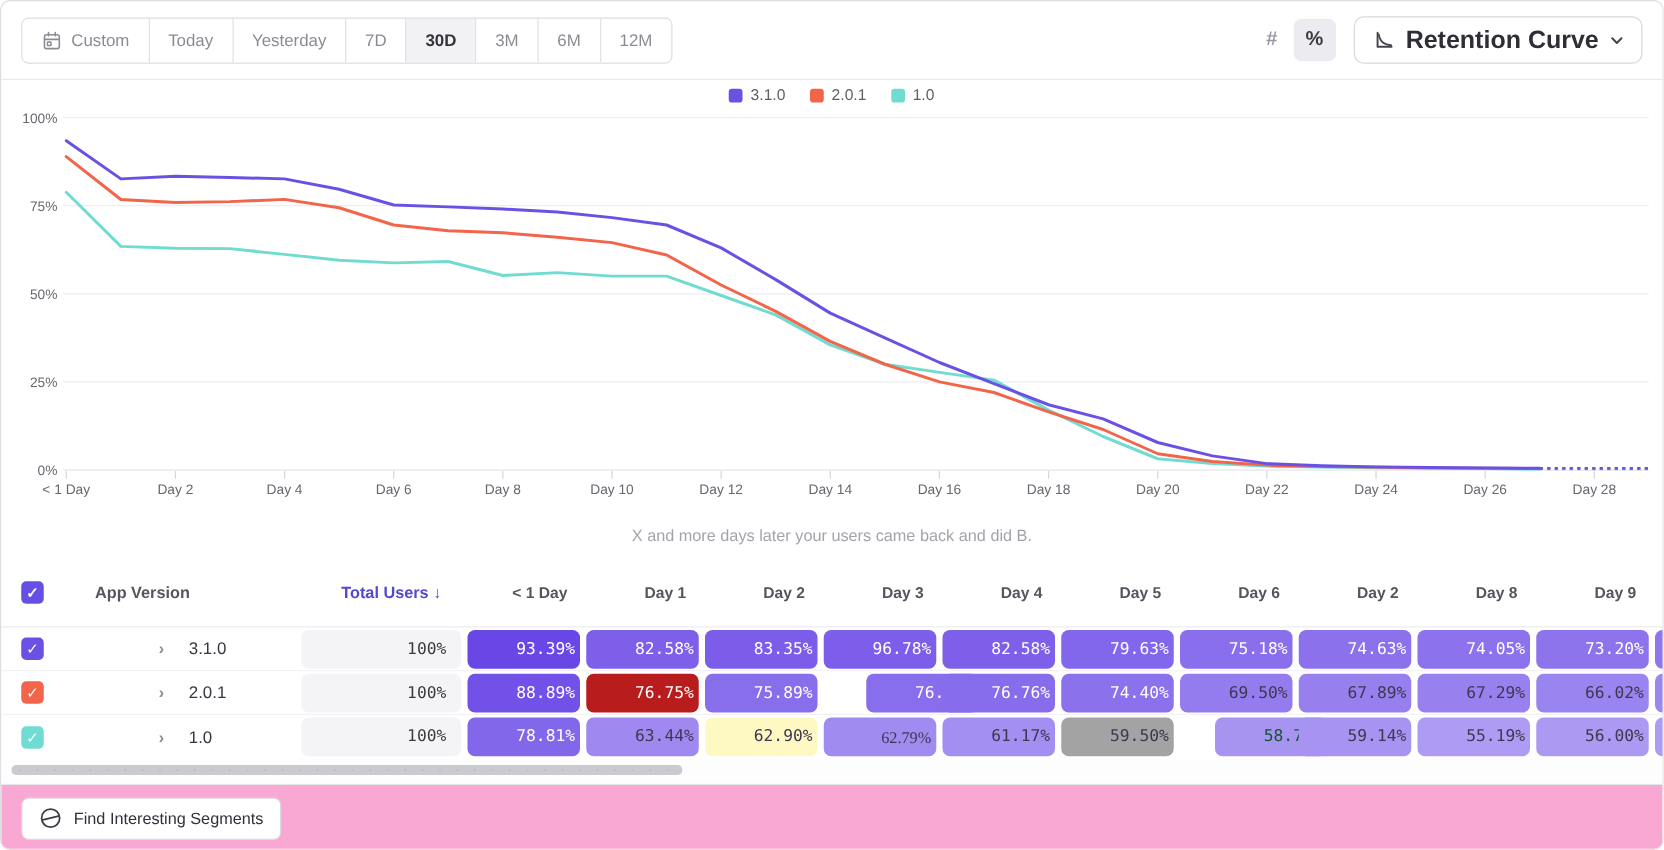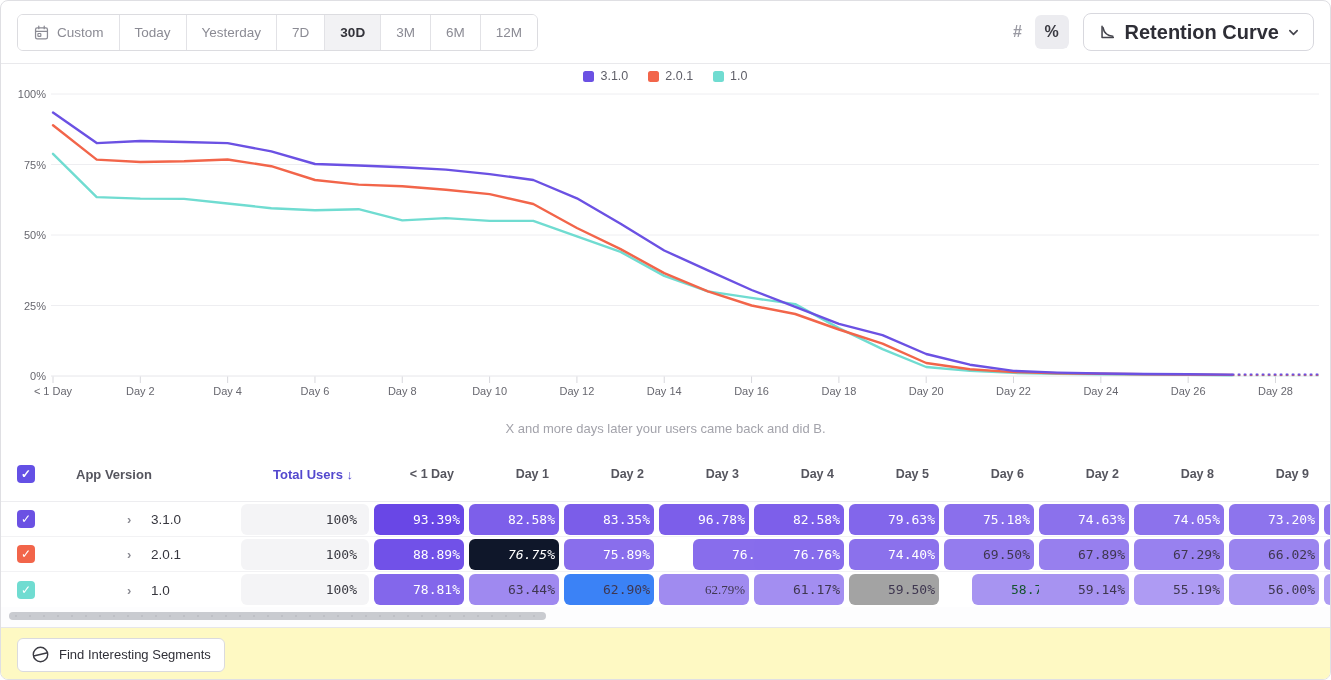--- a/index.html
+++ b/index.html
@@ -50,21 +50,21 @@
   .ver { position:absolute; left:150px; top:50%; transform:translateY(-50%); font-size:13.5px; color:#36363e; }
   .pill { position:absolute; top:2px; height:31px; border-radius:6px; display:flex; align-items:center;
           justify-content:flex-end; font-family:"DejaVu Sans Mono", monospace; font-size:13px; }
   .pill.total { left:240px; width:128px; background:#f4f4f6; color:#3a3a42; padding-right:12px; }
   .pill.val { width:90px; padding-right:4px; }
 
   
   .hscroll { position:relative; height:20px; background:#fdfdfe; }
   .hthumb { position:absolute; left:8px; top:5px; width:537px; height:8px; border-radius:4px; background:#c9cbd0;
             background-image:radial-gradient(#bdbfc5 1px, transparent 1.2px); background-size:14px 8px; cursor:pointer;}
-  .footer { height:54px; background:#fef9c3; border-top:1px solid #e6e6e9; display:flex; align-items:center;
+  .footer { height:54px; background:#f9a8d4; border-top:1px solid #e6e6e9; display:flex; align-items:center;
             gap:18px; padding:0 16px; }
   .fbtn { display:flex; align-items:center; gap:9px; height:34px; padding:0 13px; background:#fff;
           border:1px solid #dadade; border-radius:6px; font-size:13px; color:#303038; cursor:pointer;
           font-family:"Liberation Sans", sans-serif; white-space:nowrap; }
   .fmsg { font-size:13.5px; font-weight:700; color:#26262e; }
   svg.icon { display:block; }
 </style>
 </head>
 <body>
 
@@ -228,39 +228,39 @@
           <div class="pill val" style="left: 1133px; background: rgb(140, 114, 236); color: rgb(255, 255, 255);">74.05%</div>
           <div class="pill val" style="left: 1228px; background: rgb(141, 116, 237); color: rgb(255, 255, 255);">73.20%</div>
           <div class="pill val" style="left: 1323px; background: rgb(143, 118, 237);"></div>
         </div>
         <div class="trow">
           <div class="cbx" style="background: rgb(242, 101, 74);">✓</div>
           <div class="chev">›</div>
           <div class="ver">2.0.1</div>
           <div class="pill total">100%</div>
           <div class="pill val" style="left: 373px; background: rgb(113, 81, 232); color: rgb(255, 255, 255);">88.89%</div>
-          <div class="pill val" style="left: 468px; background: #0f172a; color: rgb(255, 255, 255); font-style: italic;">76.75%</div>
+          <div class="pill val" style="left: 468px; background: #b91c1c; color: rgb(255, 255, 255);">76.75%</div>
           <div class="pill val" style="left: 563px; background: rgb(137, 110, 236); color: rgb(255, 255, 255);">75.89%</div>
           <div class="pill val" style="left: 692px; background: rgb(136, 109, 236); color: rgb(255, 255, 255);">76.13%</div>
           <div class="pill val" style="left: 753px; background: rgb(135, 108, 236); color: rgb(255, 255, 255);">76.76%</div>
           <div class="pill val" style="left: 848px; background: rgb(139, 113, 236); color: rgb(255, 255, 255);">74.40%</div>
           <div class="pill val" style="left: 943px; background: rgb(148, 124, 238); color: rgb(63, 55, 80);">69.50%</div>
           <div class="pill val" style="left: 1038px; background: rgb(151, 127, 238); color: rgb(63, 55, 80);">67.89%</div>
           <div class="pill val" style="left: 1133px; background: rgb(152, 129, 239); color: rgb(63, 55, 80);">67.29%</div>
           <div class="pill val" style="left: 1228px; background: rgb(154, 132, 239); color: rgb(63, 55, 80);">66.02%</div>
           <div class="pill val" style="left: 1323px; background: rgb(156, 134, 239);"></div>
         </div>
         <div class="trow">
           <div class="cbx" style="background: rgb(112, 220, 209);">✓</div>
           <div class="chev">›</div>
           <div class="ver">1.0</div>
           <div class="pill total">100%</div>
           <div class="pill val" style="left: 373px; background: rgb(131, 103, 235); color: rgb(255, 255, 255);">78.81%</div>
           <div class="pill val" style="left: 468px; background: rgb(159, 137, 240); color: rgb(63, 55, 80);">63.44%</div>
-          <div class="pill val" style="left: 563px; background: #3b82f6; color: rgb(63, 55, 80);">62.90%</div>
+          <div class="pill val" style="left: 563px; background: #fef9c3; color: rgb(63, 55, 80);">62.90%</div>
           <div class="pill val" style="left: 658px; background: rgb(160, 139, 240); color: rgb(63, 55, 80); font-family: Liberation Serif, serif;">62.79%</div>
           <div class="pill val" style="left: 753px; background: rgb(163, 142, 241); color: rgb(63, 55, 80);">61.17%</div>
           <div class="pill val" style="left: 848px; background: #a3a3a3; color: rgb(63, 55, 80);">59.50%</div>
           <div class="pill val" style="left: 943px; background: rgb(167, 148, 241); color: #14532d; margin-left: 28px;">58.76%</div>
           <div class="pill val" style="left: 1038px; background: rgb(167, 147, 241); color: rgb(63, 55, 80);">59.14%</div>
           <div class="pill val" style="left: 1133px; background: rgb(174, 155, 243); color: rgb(63, 55, 80);">55.19%</div>
           <div class="pill val" style="left: 1228px; background: rgb(172, 154, 242); color: rgb(63, 55, 80);">56.00%</div>
           <div class="pill val" style="left: 1323px; background: rgb(174, 156, 243);"></div>
         </div>
       </div>

